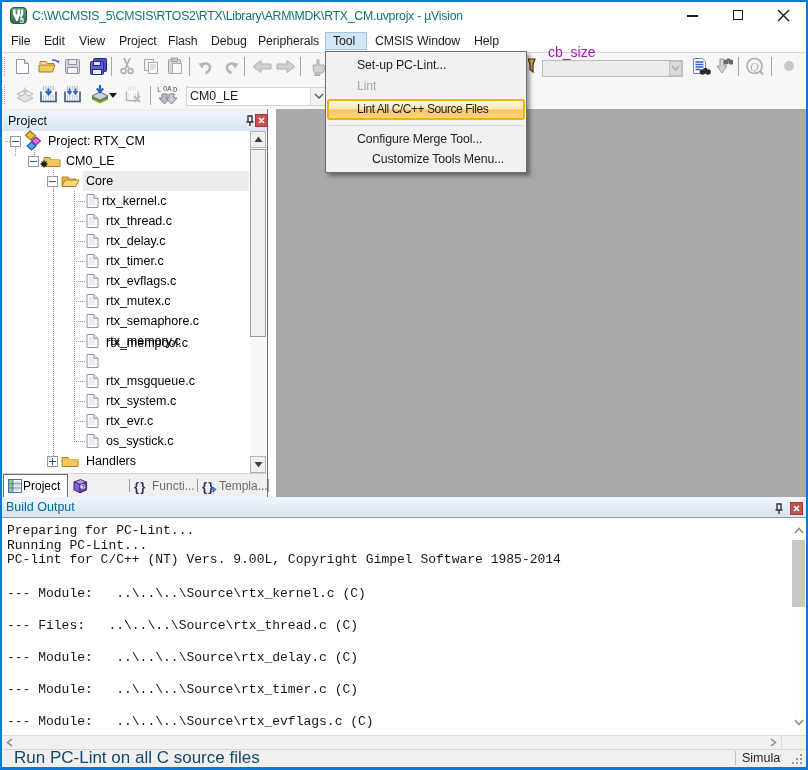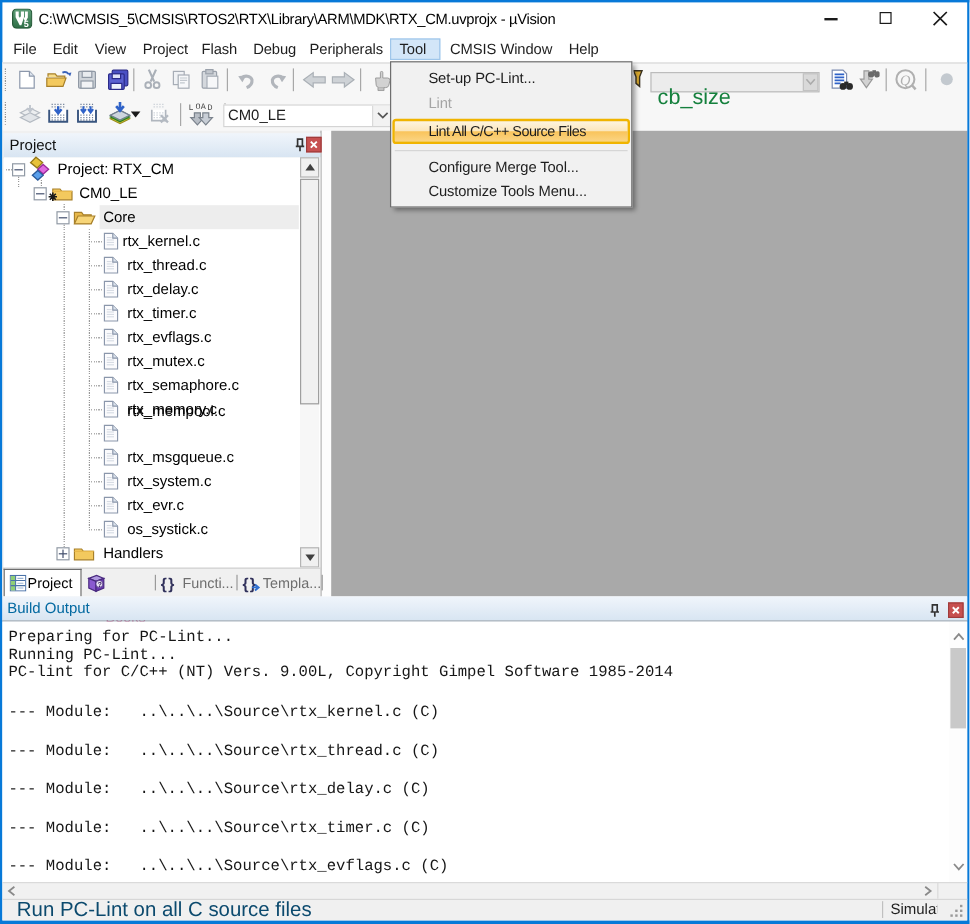--- a/index.html
+++ b/index.html
@@ -24,21 +24,21 @@
       <linearGradient id="gicon" x1="0" y1="0" x2="0" y2="1">
 <stop offset="0" stop-color="#5f9e77"></stop>
         <stop offset="1" stop-color="#2e6e46"></stop>
       </linearGradient>
     </defs>
 <rect x="0.5" y="0.5" width="16" height="16" rx="3.5" fill="url(#gicon)" stroke="#265a39"></rect>
 <path d="M3 2.5 h2.6 v4 l0.9 1.2 0.9-1.2 v-4 H10 v4.8 l-2.2 6.7 h-1.4 L3 7.3 z" fill="#fff"></path>
 <path d="M10.8 2.5 h2.4 v5 l-1.9 3.8 -1.6-2.6 1.1-1.7 z" fill="#fff"></path>
 <text x="9.8" y="15.8" font-size="7.5" font-weight="bold" fill="#fff" font-family="Liberation Sans">5</text>
 </svg>
-<div class="a nw" style="left:32px;top:2px;height:28px;line-height:28px;font-size:12.3px;letter-spacing:-0.25px;color:#000000">C:\W\CMSIS_5\CMSIS\RTOS2\RTX\Library\ARM\MDK\RTX_CM.uvprojx - µVision</div>
+<div class="a nw" style="left:32px;top:2px;height:28px;line-height:28px;font-size:12.3px;letter-spacing:-0.25px;color:#0f766e">C:\W\CMSIS_5\CMSIS\RTOS2\RTX\Library\ARM\MDK\RTX_CM.uvprojx - µVision</div>
 <div class="a" style="left:687px;top:15px;width:11px;height:1.5px;background:#1a1a1a"></div>
 <div class="a" style="left:733px;top:10px;width:10px;height:10px;border:1.4px solid #1a1a1a;box-sizing:border-box"></div>
 <svg class="a" style="left:777px;top:9px" width="13" height="13">
     <path d="M1 1 L12 12 M12 1 L1 12" stroke="#1a1a1a" stroke-width="1.4"></path>
   </svg>
 <div class="a nw mitem" style="left:11px;top:31px">File</div>
 <div class="a nw mitem" style="left:44px;top:31px">Edit</div>
 <div class="a nw mitem" style="left:79px;top:31px">View</div>
 <div class="a nw mitem" style="left:119px;top:31px">Project</div>
 <div class="a nw mitem" style="left:168px;top:31px">Flash</div>
@@ -108,21 +108,21 @@
   </svg>
 <div class="a sepv" style="left:300px;top:57px;height:19px"></div>
 <svg class="a" style="left:310px;top:59px" width="16" height="17">
 <path d="M3 6 h4 V1.5 q0-1 1-1 t1 1 V6 h4 q2 0 2 2 l-1 4 q-0.5 2-2.5 2 H6 q-2 0-2.5-2 z" fill="#d2d2d2" stroke="#9a9a9a" stroke-width="0.8"></path>
 <path d="M5 14 v2.5 h5 V14" fill="#c2c2c2" stroke="#9a9a9a" stroke-width="0.8"></path>
   </svg>
 <svg class="a" style="left:528px;top:58px" width="8" height="17">
 <path d="M0 1 h7 l-2 5 v8 l-3 -2.5 v-5.5 z" fill="#d8a82e" stroke="#3a3220" stroke-width="1.2"></path>
   </svg>
 <div class="a" style="left:542px;top:59.5px;width:141px;height:17px;background:#ececec;border:1px solid #bcbcbc;box-sizing:border-box"></div>
-<div class="a nw" style="left:548px;top:73px;height:17px;line-height:17px;font-size:18px;color:#15803d">cb_size</div>
+<div class="a nw" style="left:548px;top:44px;height:17px;line-height:17px;font-size:14px;color:#a21caf">cb_size</div>
 <div class="a" style="left:669px;top:60.5px;width:13px;height:15px;background:#d9d9d9;border:1px solid #c2c2c2;box-sizing:border-box"></div>
 <svg class="a" style="left:671px;top:64.5px" width="9" height="7">
     <path d="M1 1 l3.5 4 3.5-4" fill="none" stroke="#ababab" stroke-width="1.3"></path>
   </svg>
 <svg class="a" style="left:692px;top:57px" width="19" height="19">
 <path d="M1.5 1.5 h9 l3 3 v12 h-12 z" fill="#fff" stroke="#7a8ab0"></path>
 <path d="M3.5 5 h8 M3.5 7.5 h8 M3.5 10 h8 M3.5 12.5 h5" stroke="#2f62c8" stroke-width="1.3"></path>
 <circle cx="10.5" cy="15" r="2.8" fill="#2a2a2a"></circle>
     <circle cx="16" cy="15" r="2.8" fill="#2a2a2a"></circle>
 <rect x="11.5" y="11" width="3.5" height="3" fill="#2a2a2a"></rect>
@@ -381,21 +381,21 @@
 <div class="a xbtn" style="left:790px;top:502px">
     <svg width="11" height="11">
       <path d="M3 3 l5 5 M8 3 l-5 5" stroke="#fff" stroke-width="1.6"></path>
     </svg>
   </div>
 <div class="a" style="left:2px;top:518px;width:789px;height:217px;background:#fff"></div>
 <div class="a mono" style="left:7px;top:523px">Preparing for PC-Lint...</div>
 <div class="a mono" style="left:7px;top:537.5px">Running PC-Lint...</div>
 <div class="a mono" style="left:7px;top:552px">PC-lint for C/C++ (NT) Vers. 9.00L, Copyright Gimpel Software 1985-2014</div>
 <div class="a mono" style="left:7px;top:585.5px">--- Module:   ..\..\..\Source\rtx_kernel.c (C)</div>
-<div class="a mono" style="left:7px;top:617.5px">--- Module:   ..\..\..\Source\rtx_thread.c (C)</div>
+<div class="a mono" style="left:7px;top:617.5px">--- Files:   ..\..\..\Source\rtx_thread.c (C)</div>
 <div class="a mono" style="left:7px;top:649.5px">--- Module:   ..\..\..\Source\rtx_delay.c (C)</div>
 <div class="a mono" style="left:7px;top:681.5px">--- Module:   ..\..\..\Source\rtx_timer.c (C)</div>
 <div class="a mono" style="left:7px;top:713.5px">--- Module:   ..\..\..\Source\rtx_evflags.c (C)</div>
 <div class="a" style="left:791px;top:518px;width:15px;height:217px;background:#fdfdfd"></div>
 <svg class="a" style="left:794px;top:527px" width="10" height="7">
     <path d="M1 6 l4-4.5 4 4.5" fill="none" stroke="#8a8a8a" stroke-width="1.5"></path>
   </svg>
 <div class="a" style="left:792px;top:540px;width:13px;height:67px;background:#c9c9c9"></div>
 <svg class="a" style="left:794px;top:719px" width="10" height="7">
     <path d="M1 1 l4 4.5 4-4.5" fill="none" stroke="#8a8a8a" stroke-width="1.5"></path>
@@ -418,12 +418,12 @@
 <div class="a" style="left:796px;top:762px;width:2px;height:2px;background:#9a9a9a"></div>
 <div class="a" style="left:796px;top:758px;width:2px;height:2px;background:#9a9a9a"></div>
 <div class="a" style="left:792px;top:762px;width:2px;height:2px;background:#9a9a9a"></div>
 <div class="a" style="left:325px;top:51px;width:202px;height:122px;background:#f1f1f1;border:1px solid #6e6e6e;box-sizing:border-box;box-shadow:3px 3px 4px rgba(0,0,0,0.4);z-index:50"></div>
 <div class="a nw mitem" style="left:357px;top:54.5px;z-index:51">Set-up PC-Lint...</div>
 <div class="a nw mitem" style="left:357px;top:75.5px;color:#a5a5a5;z-index:51">Lint</div>
 <div class="a" style="left:327px;top:98.5px;width:198px;height:21px;border:2px solid #f0b400;border-radius:3px;background:linear-gradient(#fdf4e0,#fbe7bd 46%,#f9c45c 52%,#fbd584);box-sizing:border-box;z-index:51"></div>
 <div class="a nw mitem" style="left:357px;top:98.5px;z-index:52;font-size:12px;letter-spacing:-0.45px">Lint All C/C++ Source Files</div>
 <div class="a" style="left:329px;top:124.5px;width:194px;height:1px;background:#d6d6d6;z-index:51"></div>
 <div class="a nw mitem" style="left:357px;top:128.5px;z-index:51">Configure Merge Tool...</div>
-<div class="a nw mitem" style="left:357px;top:148.5px;z-index:51">Customize Tools Menu...</div>
+<div class="a nw mitem" style="left:372px;top:148.5px;z-index:51">Customize Tools Menu...</div>
 </body></html>

